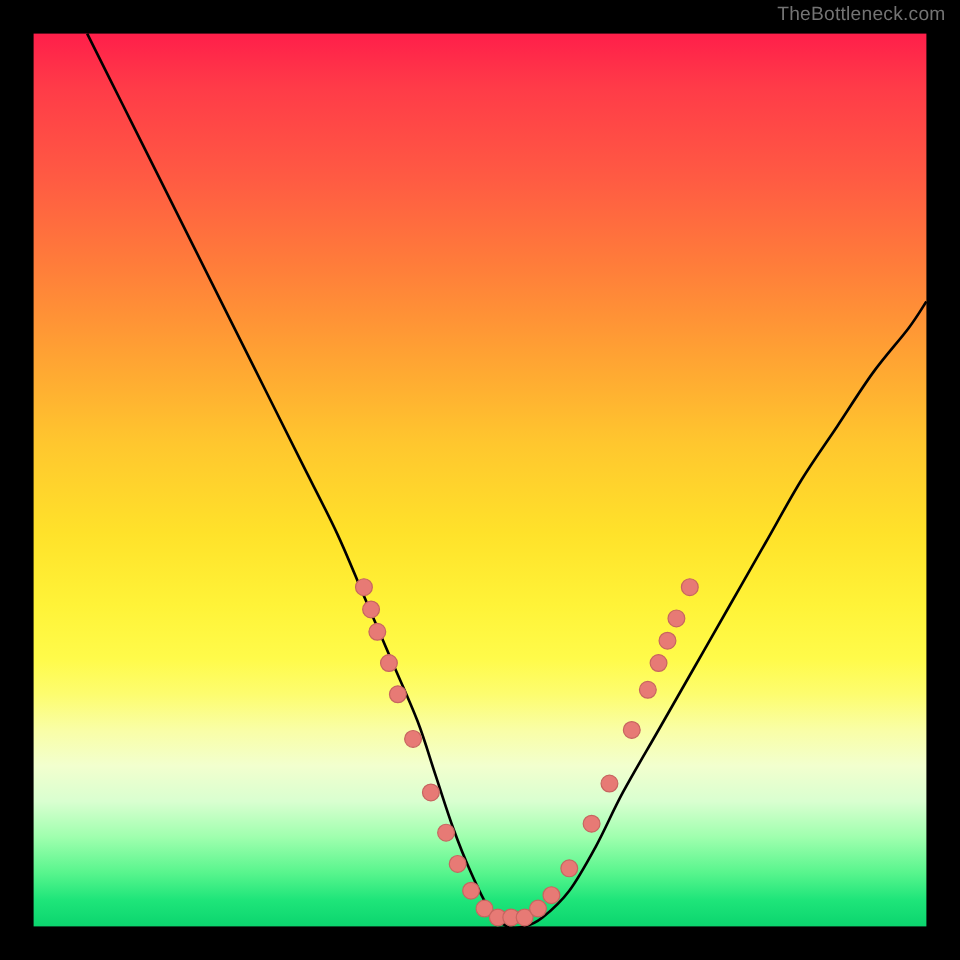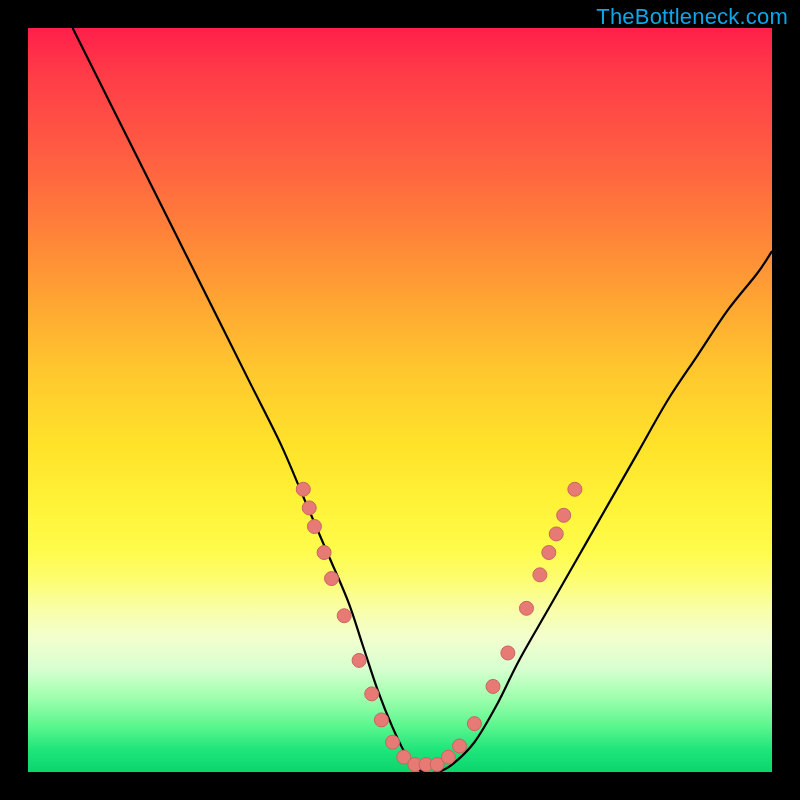--- a/index.html
+++ b/index.html
@@ -43,22 +43,22 @@
       #9fffae 90%,
       #58f58d 94%,
       #1fe57a 97%,
       #0bd56e 100%
     );
   }
   .watermark {
     position: absolute;
     top: 4px;
     right: 12px;
-    color: #0ea5e9;
-    font-size: 22px;
+    color: #737373;
+    font-size: 16px;
     font-weight: 500;
     letter-spacing: 0.2px;
     user-select: none;
   }
   svg.curve {
     position: absolute;
     left: 0; top: 0;
     width: 744px;
     height: 744px;
     overflow: visible;

